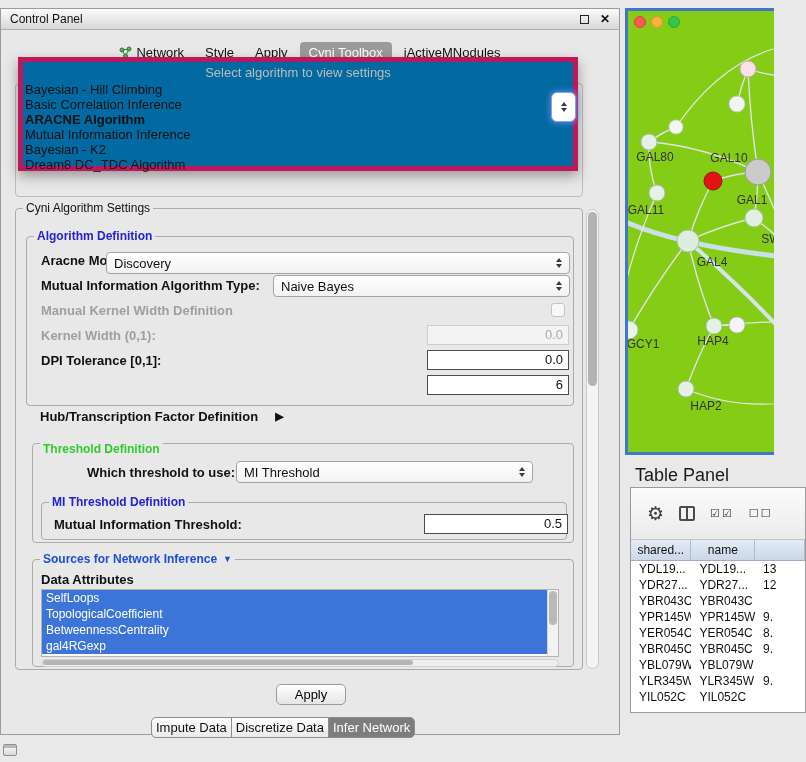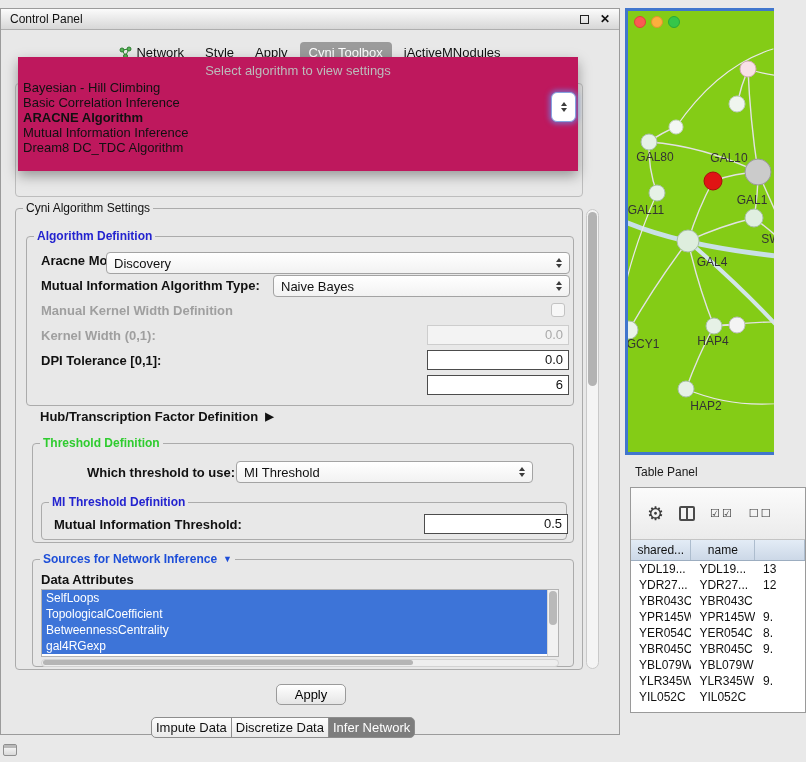--- a/index.html
+++ b/index.html
@@ -16,30 +16,30 @@
   .close-btn { font-size:12px; font-weight:bold; line-height:1; }
 
   .tabs { position:absolute; left:0; right:0; top:31px; height:25px; display:flex; justify-content:center; align-items:center; gap:3px; }
   .tab { display:flex; align-items:center; gap:4px; padding:3px 9px; border-radius:4px; }
   .tab.selected { background:#9b9b9b; color:#fff; }
 
   .hiddenbox { position:absolute; left:14px; top:74px; width:568px; height:114px; border:1px solid #bdbdbd; border-radius:4px; }
   .focuscombo { position:absolute; left:551px; top:92px; width:25px; height:30px; background:#fff; border:1px solid #85a3e0; border-radius:6px;
                 box-shadow:0 0 5px 2px rgba(95,145,238,.65); z-index:60; display:flex; align-items:center; justify-content:center; }
 
-  .popup { position:absolute; left:18px; top:57px; width:560px; height:114px; background:#be185d; border:3px solid #be185d;
+  .popup { position:absolute; left:18px; top:57px; width:560px; height:114px; background:#0369a1; border:5px solid #be185d;
            box-shadow:0 5px 12px rgba(0,0,0,.35); z-index:50; padding-top:2px; }
   .dd-ph { height:18px; line-height:18px; text-align:center; color:#bcbcbc; }
   .dd-item { height:15px; line-height:15px; padding-left:2px; }
   .dd-item.selected { font-weight:bold; }
 
   .gbox { position:absolute; border:1px solid #ababab; border-radius:4px; }
   .legend { position:absolute; top:-8px; left:7px; background:#e8e8e8; padding:0 3px; font-size:12px; line-height:15px; white-space:nowrap; }
   .legend.blue { color:#2323cf; font-weight:bold; }
-  .legend.green { color:#2fcc2f; font-weight:bold; }
+  .legend.green { color:#2fcc2f; font-weight:bold;margin-top:6px; }
   .legend.dark { color:#1d4ed8; font-weight:bold; display:flex; gap:6px; align-items:center; }
   .legend .arr { font-size:9px; }
 
   .cas  { left:14px; top:199px; width:568px; height:462px; }
   .algo { left:10px; top:27px; width:548px; height:170px;padding-left:24px; }
   .thr  { left:16px; top:234px; width:542px; height:100px; }
   .mibox{ left:8px; top:58px; width:526px; height:38px; }
   .src  { left:16px; top:350px; width:542px; height:108px; }
 
   .lbl { position:absolute; font-weight:bold; line-height:16px; white-space:nowrap; }
@@ -49,21 +49,21 @@
            display:flex; align-items:center; padding:0 7px; }
   .combo .cval { flex:1; overflow:hidden; white-space:nowrap; }
   .spin { display:flex; flex-direction:column; align-items:center; }
   .spin::before { content:""; border:3px solid transparent; border-bottom:4px solid #3c3c3c; margin-bottom:2px; }
   .spin::after  { content:""; border:3px solid transparent; border-top:4px solid #3c3c3c; }
 
   .tfield { position:absolute; height:20px; background:#fff; border:1px solid #4c4c4c; text-align:right; padding:0 5px; line-height:18px; }
   .tfield.dis { background:#f3f3f3; border-color:#cdcdcd; color:#a9a9a9; }
   .checkbox { position:absolute; width:14px; height:14px; border:1px solid #c3c3c3; border-radius:3px; background:#f7f7f7; }
 
-  .hubrow { position:absolute; left:24px; top:200px; font-weight:bold; display:flex; align-items:center; gap:7px; }
+  .hubrow { position:absolute; left:24px; top:200px; font-weight:bold; display:flex; align-items:center; gap:17px; }
   .hubrow .arr { font-size:11px; }
 
   .srclist { position:absolute; left:8px; top:29px; width:518px; height:68px; background:#fff; border:1px solid #b3b3b3; overflow:hidden; }
   .attr { height:16px; line-height:16px; font-size:12px; color:#fff; background:#3d74d8; padding-left:4px; width:506px; }
   .srclist .vs { position:absolute; right:0; top:0; width:11px; height:100%; background:#f2f2f2; border-left:1px solid #d6d6d6; }
   .srclist .vs .th { position:absolute; left:1px; top:1px; width:8px; height:34px; background:#b9b9b9; border-radius:4px; }
   .hscroll { position:absolute; left:8px; top:99px; width:518px; height:8px; background:#eee; border:1px solid #d2d2d2; border-radius:4px; }
   .hscroll .th { position:absolute; left:1px; top:0; width:370px; height:5px; background:#b5b5b5; border-radius:3px; }
 
   .vscrollpanel { position:absolute; left:585px; top:200px; width:13px; height:460px; background:#f4f4f4; border:1px solid #c9c9c9; border-radius:7px; }
@@ -82,21 +82,21 @@
   .netw { position:absolute; left:625px; top:8px; width:149px; height:447px; background:#84cc16; border:3px solid #4176cd; border-right:none; overflow:hidden; }
   .lights { position:absolute; left:6px; top:5px; display:flex; gap:5px; z-index:3; }
   .light { width:12px; height:12px; border-radius:50%; }
   .light.red    { background:#fb5a52; border:1px solid #dd433b; }
   .light.yellow { background:#fdaf3d; border:1px solid #e0932f; }
   .light.green  { background:#35c649; border:1px solid #2aa93b; }
   .netcorner { position:absolute; left:166px; top:18px; width:12px; height:16px; background:#f5f5f5; border:1px solid #b9b9b9; z-index:3; }
   #net-svg { position:absolute; left:0; top:0; }
 
   
-  .tpl { position:absolute; left:635px; top:465px; font-size:12px; color:#1a1a1a; }
+  .tpl { position:absolute; left:635px; top:465px; font-size:18px; color:#1a1a1a; }
   .tpw { position:absolute; left:630px; top:487px; width:176px; height:226px; background:#fff; border:1px solid #9a9a9a; overflow:hidden; }
   .tb { height:52px; background:linear-gradient(#fbfbfb,#ebebeb); border-bottom:1px solid #c4c4c4; display:flex; align-items:center; gap:15px; padding-left:16px; }
   .gear { font-size:19px; color:#3c3c3c; line-height:1; }
   .colsicon { width:16px; height:15px; border:2px solid #4b4b4b; border-radius:2px; display:flex; justify-content:center; }
   .colsicon i { width:2px; height:100%; background:#4b4b4b; }
   .ckpair { font-size:11px; letter-spacing:2px; color:#2e2e2e; white-space:nowrap; }
   .thead { display:flex; height:21px; background:linear-gradient(#e3ecf6,#ccd8e7); border-bottom:1px solid #9cadc0; font-size:12px; }
   .th-c { display:flex; align-items:center; justify-content:center; border-right:1px solid #adbdce; overflow:hidden; white-space:nowrap; }
   .trow { display:flex; height:16px; font-size:12px; align-items:center; }
   .td-c { padding-left:8px; overflow:hidden; white-space:nowrap; }
@@ -230,20 +230,21 @@
       <div class="seg selected">Infer Network</div>
     </div>
   </section>
 
   <div class="popup">
     <div class="dd-ph">Select algorithm to view settings</div>
     <div class="dd-item">Bayesian - Hill Climbing</div>
     <div class="dd-item">Basic Correlation Inference</div>
     <div class="dd-item selected">ARACNE Algorithm</div>
     <div class="dd-item">Mutual Information Inference</div>
+    <div class="dd-item">Bayesian - K2</div>
     <div class="dd-item">Dream8 DC_TDC Algorithm</div>
   </div>
 
   <div class="focuscombo">
     <span class="spin"></span>
   </div>
 
   <section class="netw">
     <div class="lights">
       <span class="light red"></span>

